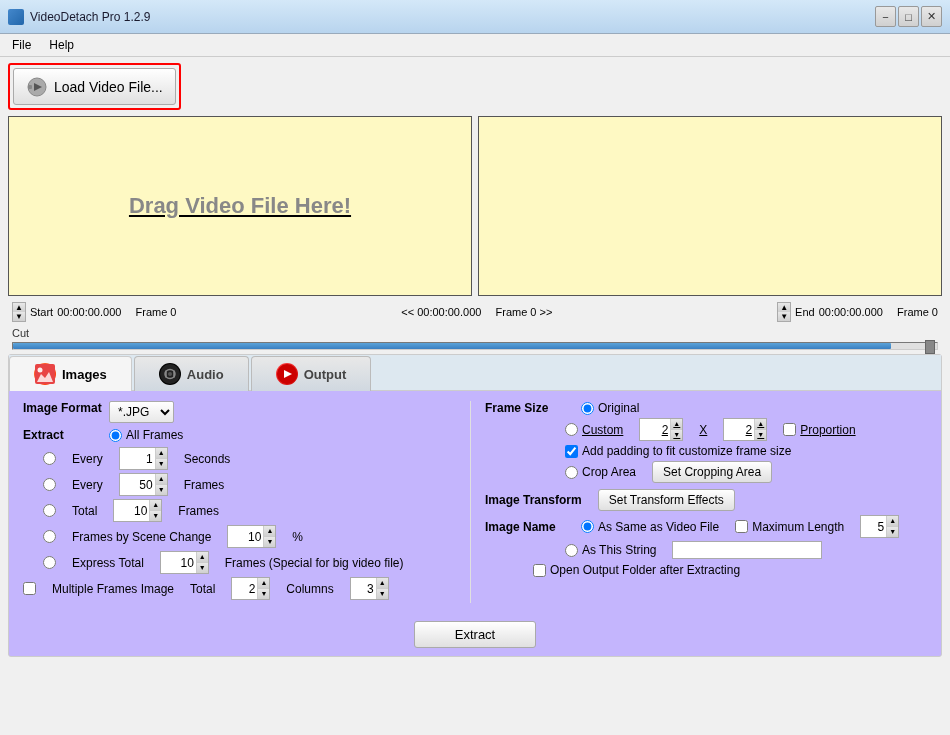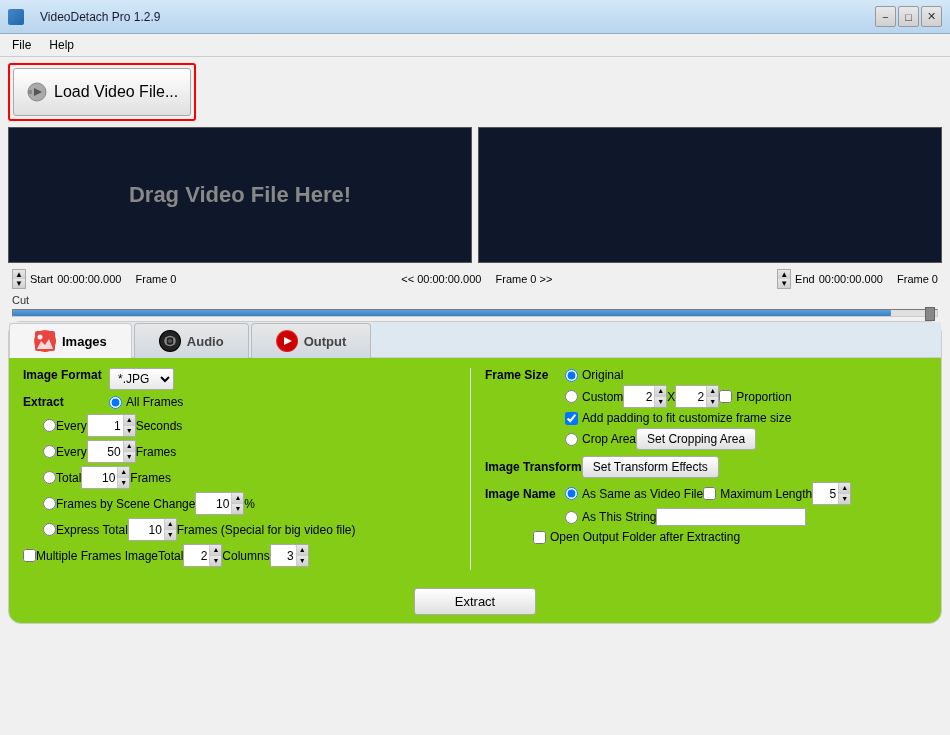--- a/index.html
+++ b/index.html
@@ -16,21 +16,21 @@
       padding: 6px 8px;
       display: flex;
       align-items: center;
       justify-content: space-between;
       border-bottom: 1px solid #9ab;
       user-select: none;
     }
     .title-bar-left {
       display: flex;
       align-items: center;
-      gap: 16px;
+      gap: 6px;
     }
     .title-bar-icon {
       width: 16px; height: 16px;
       background: linear-gradient(135deg, #4488cc, #2266aa);
       border-radius: 2px;
     }
     .title-bar-title {
       font-size: 12px;
       color: #1a1a2e;
       font-weight: normal;
@@ -75,36 +75,37 @@
     }
     .load-btn {
       display: flex;
       align-items: center;
       gap: 6px;
       background: linear-gradient(to bottom, #ffffff, #e0e0e0);
       border: 1px solid #aaa;
       border-radius: 3px;
       padding: 4px 12px;
       cursor: pointer;
-      font-size: 16px;
+      font-size: 14px;
       color: #000;
       min-width: 140px;
-      height: 48px;
+      height: 37px;
     }
     .video-panels {
       display: flex;
       gap: 6px;
       margin-bottom: 4px;
     }
     .video-panel {
-      background: #0f172a;
+      background: #fef9c3;
       flex: 1;
-      height: 136px;
+      height: 180px;
       position: relative;
       border: 1px solid #555;
+      text-decoration: underline;
     }
     .video-panel-left {
       display: flex;
       align-items: center;
       justify-content: center;
     }
     .drag-text {
       color: #888;
       font-size: 22px;
       font-weight: bold;
@@ -159,23 +160,23 @@
     .progress-thumb {
       width: 10px; height: 14px;
       background: #888;
       position: absolute;
       right: 2px;
       top: -3px;
       border: 1px solid #666;
       cursor: ew-resize;
     }
     .tabs-panel {
-      background: #84cc16;
+      background: #c4b5fd;
       border: 1px solid #ccc;
-      border-radius: 13px;
+      border-radius: 3px;
       margin-top: 4px;
     }
     .tabs-header {
       display: flex;
       align-items: flex-end;
       border-bottom: 1px solid #ccc;
       background: #dde8f0;
       padding: 0;
     }
     .tab {
@@ -298,21 +299,21 @@
       padding: 5px 40px;
       background: linear-gradient(to bottom, #ffffff, #e0e0e0);
       border: 1px solid #aaa;
       border-radius: 3px;
       cursor: pointer;
       font-size: 13px;
     }
     .left-col { border-right: 1px solid #e0e0e0; padding-right: 10px; }
     .right-col { padding-left: 6px; }
     .indent { margin-left: 20px; }
-    .row { display: flex; align-items: center; gap: 0; margin-bottom: 3px; }
+    .row { display: flex; align-items: center; gap: 16px; margin-bottom: 3px; }
   </style>
 </head>
 <body>
 
 <div class="title-bar">
   <div class="title-bar-left">
     <div class="title-bar-icon"></div>
     <span class="title-bar-title">VideoDetach Pro 1.2.9</span>
   </div>
   <div class="title-bar-controls">
@@ -535,21 +536,21 @@
 
       <div class="right-col">
 
         <div class="row">
           <span class="form-label">Frame Size</span>
           <label class="radio-item">
             <input type="radio" name="framesize" checked="" style="">
             <span>Original</span>
           </label>
         </div>
-        <div class="row" style="margin-left:80px;">
+        <div class="row" style="margin-left:80px;text-decoration:underline;">
           <label class="radio-item">
             <input type="radio" name="framesize" style="">
             <span>Custom</span>
           </label>
           <div class="spinbox">
             <input type="text" value="2" style="width: 30px;">
             <div class="spinbox-btns">
               <button class="spinbox-btn">▲</button>
               <button class="spinbox-btn">▼</button>
             </div>

